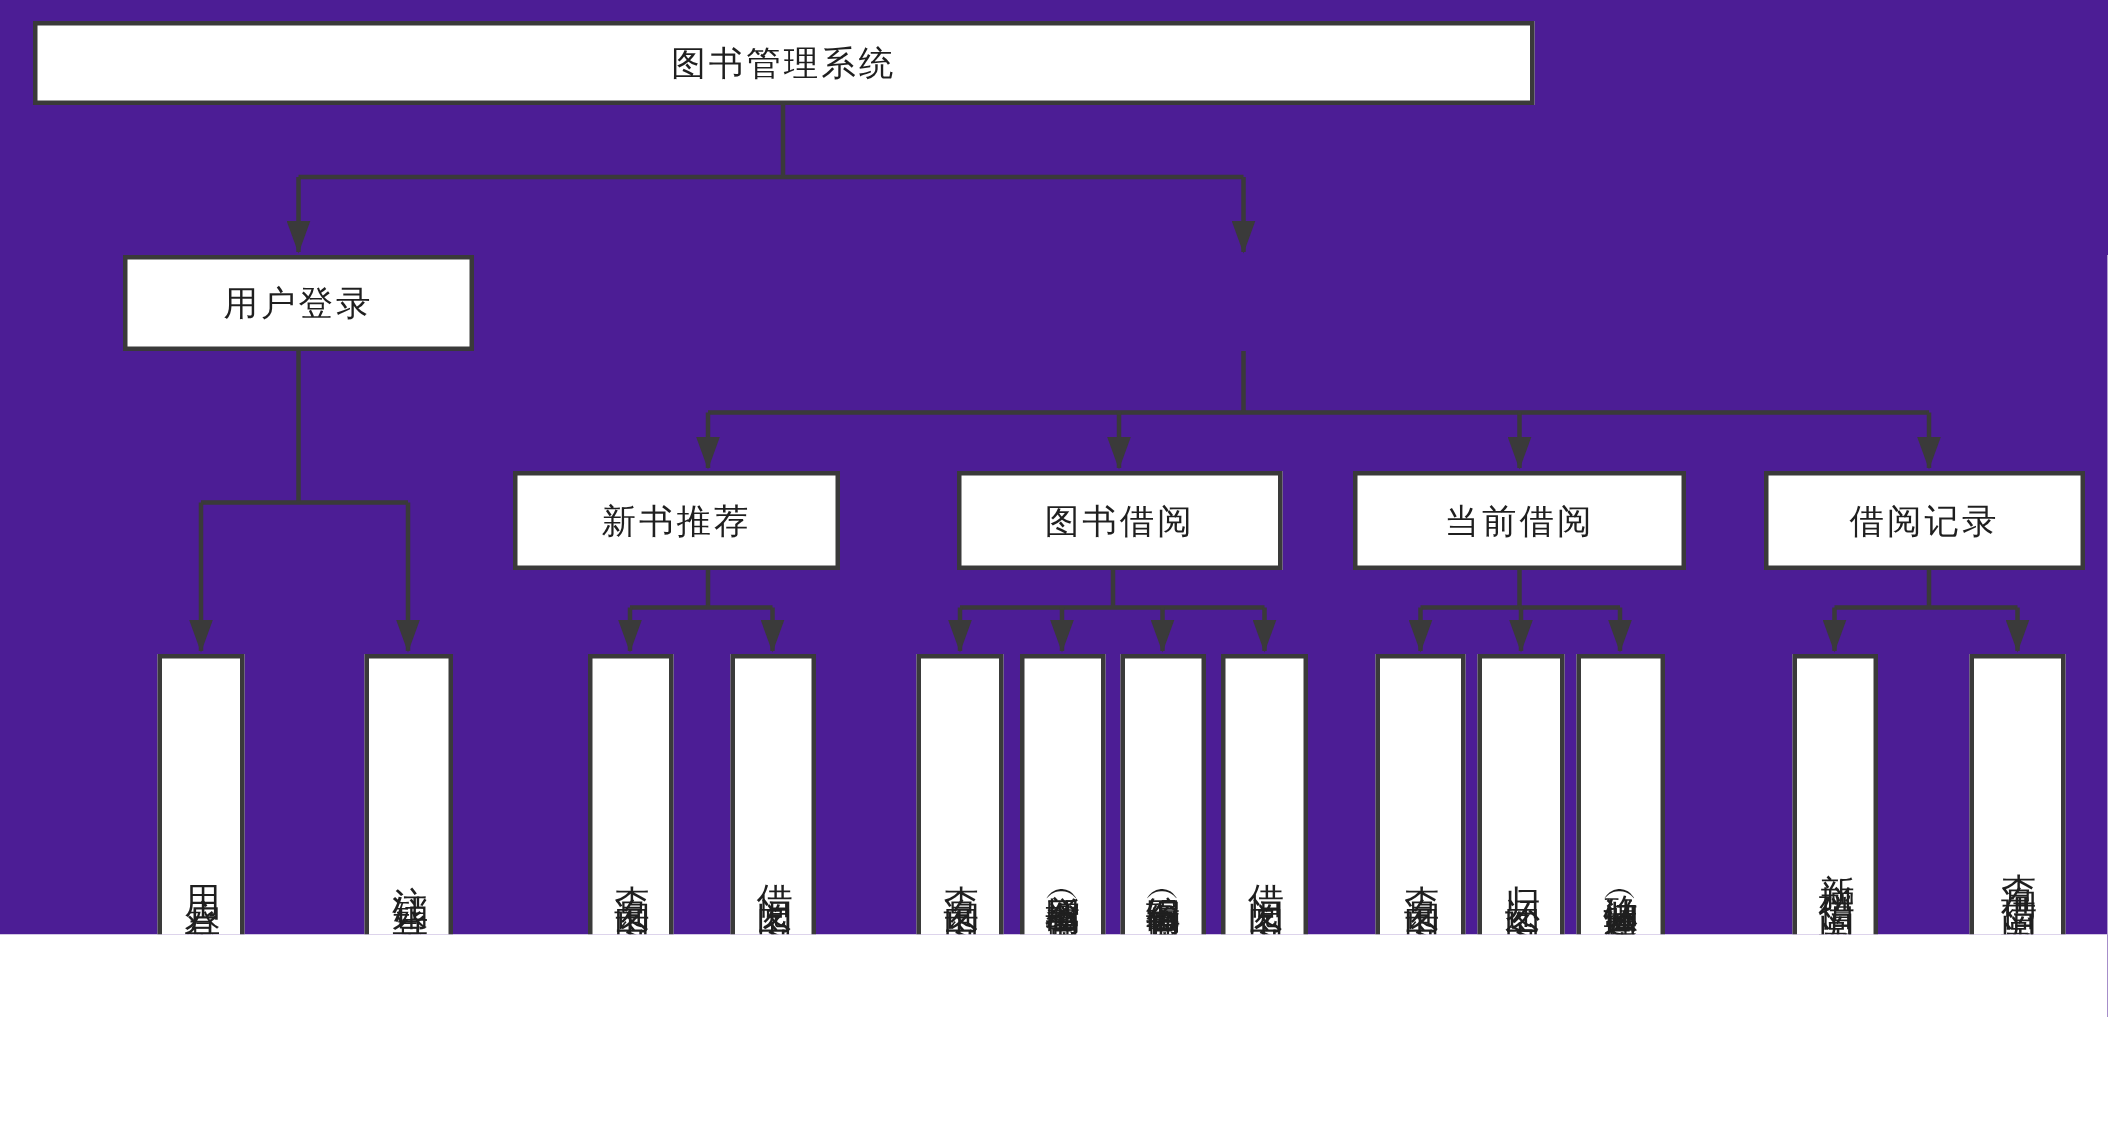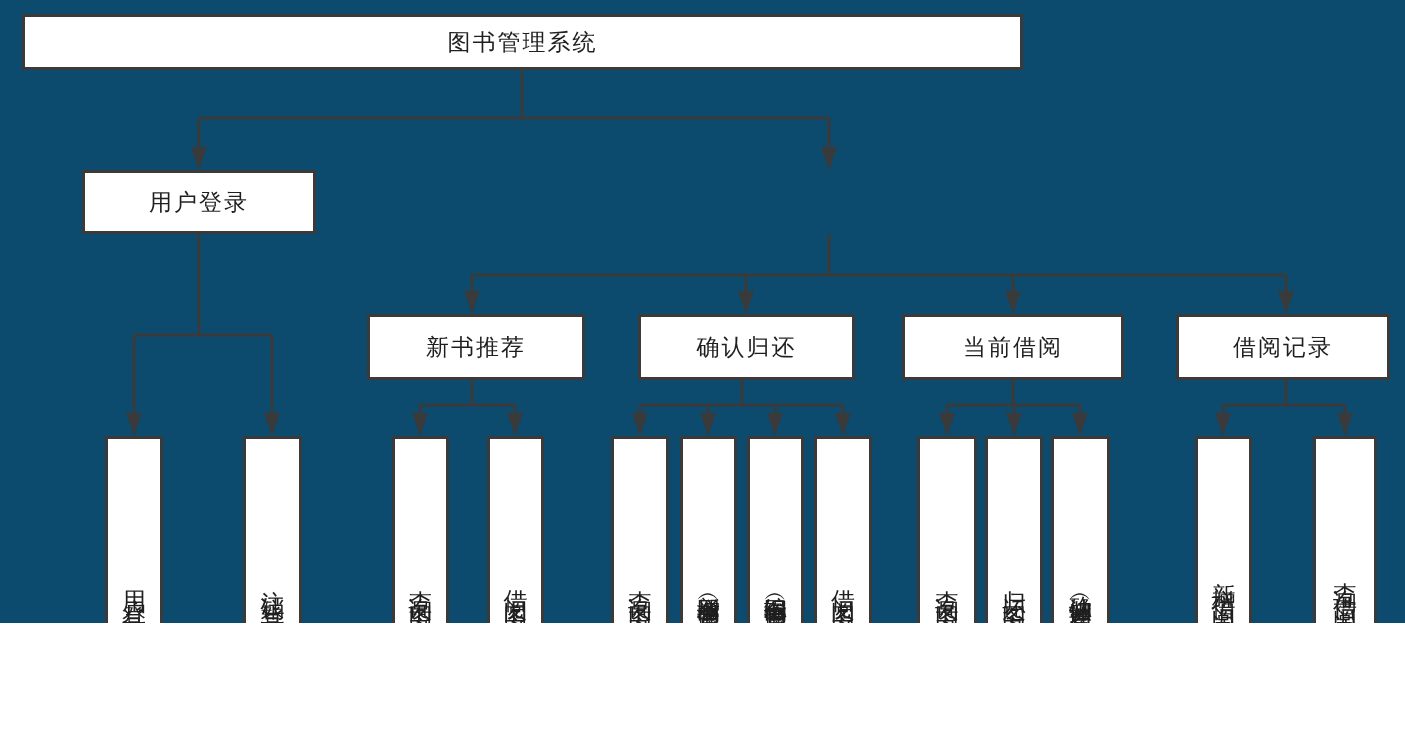--- a/index.html
+++ b/index.html
@@ -1,17 +1,17 @@
 <!DOCTYPE html>
 <html><head>
 <meta charset="utf-8">
 <style>
   html,body{margin:0;padding:0;background:#ffffff;}
   .canvas{
-    position:relative;width:1405px;height:623px;background:#0c4a6e;
+    position:relative;width:1405px;height:623px;background:#4c1d95;
     font-family:Liberation Sans, sans-serif;
     overflow:hidden;
   }
   .wires{position:absolute;left:0;top:0;width:1405px;height:747px;}
   .box{
     position:absolute;box-sizing:border-box;
     border:3px solid #3a3a3a;background:#ffffff;
     display:flex;align-items:center;justify-content:center;
     color:#1f1f1f;z-index:2;
   }
@@ -75,22 +75,22 @@
       <path d="M1286,380 V405 M1223,405 H1345"></path>
       <line x1="1223" y1="405" x2="1223" y2="434" marker-end="url(#arrow)"></line>
       <line x1="1345" y1="405" x2="1345" y2="434" marker-end="url(#arrow)"></line>
     </g>
   </svg>
 
   <div class="box h root">图书管理系统</div>
 
   <div class="box h lvl2" style="left:82px;width:234px;">用户登录</div>
 
-  <div class="box h lvl3" style="left:367px;width:218px;">新书推荐</div>
-  <div class="box h lvl3" style="left:638px;width:217px;">确认归还</div>
+  <div class="box h lvl3" style="left:342px;width:218px;">新书推荐</div>
+  <div class="box h lvl3" style="left:638px;width:217px;">图书借阅</div>
   <div class="box h lvl3" style="left:902px;width:222px;">当前借阅</div>
   <div class="box h lvl3" style="left:1176px;width:214px;">借阅记录</div>
 
   <div class="box v" style="left:105px;width:58px;">用户登录</div>
   <div class="box v" style="left:243px;width:59px;">注销登录</div>
 
   <div class="box v" style="left:392px;width:57px;">查询图书</div>
   <div class="box v" style="left:487px;width:57px;">借阅图书</div>
 
   <div class="box v" style="left:611px;width:58px;">查询图书</div>

